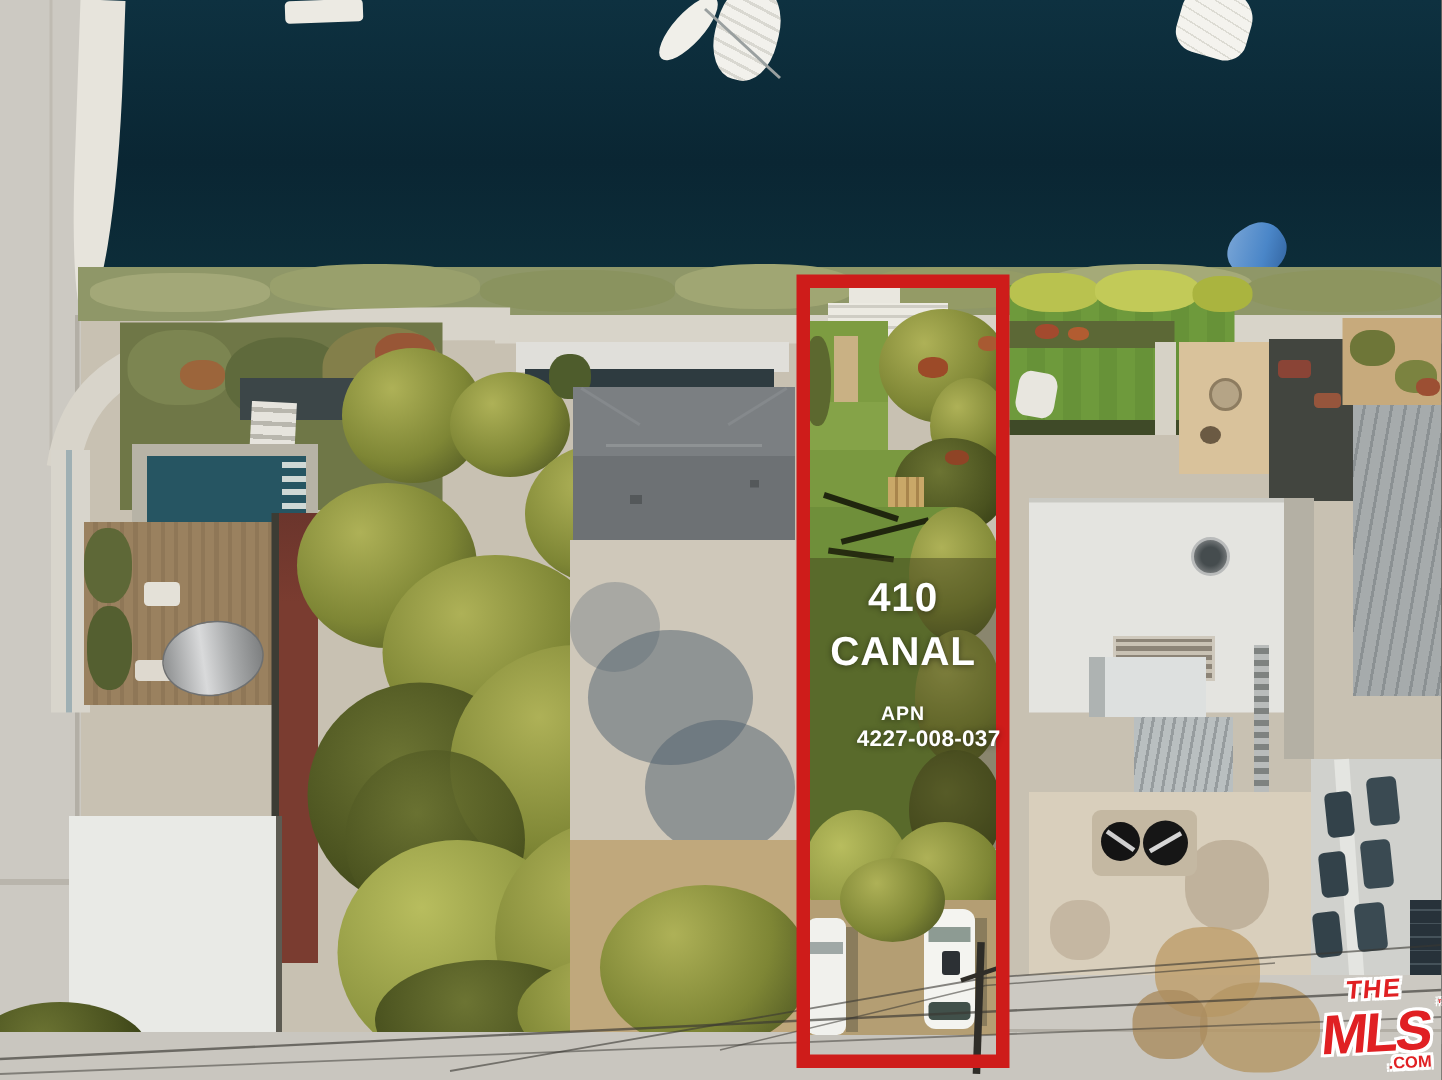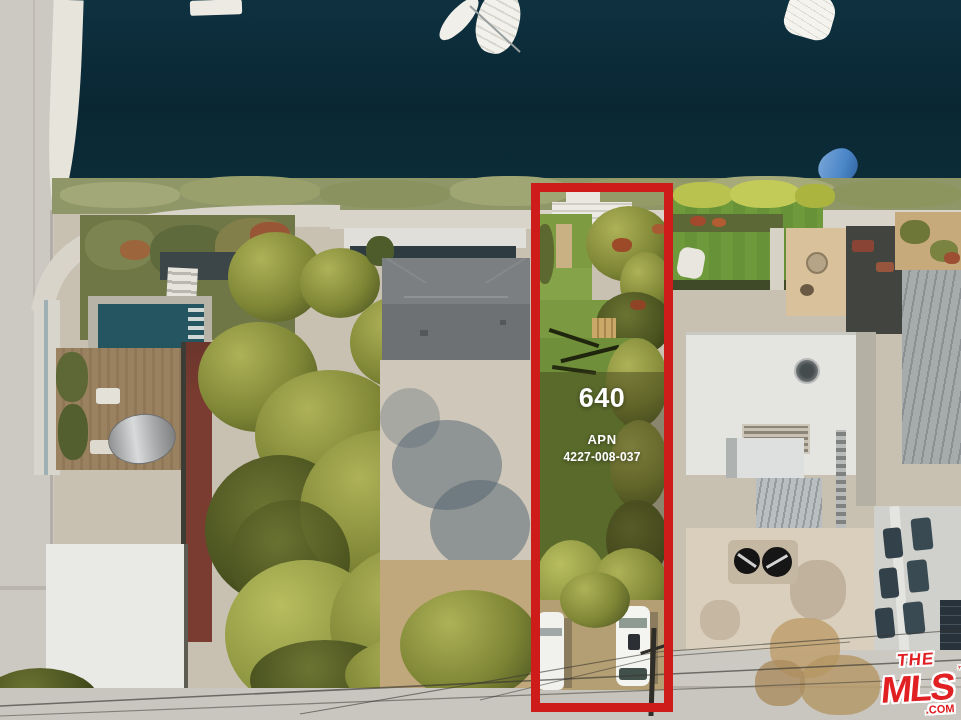--- a/index.html
+++ b/index.html
@@ -12,21 +12,21 @@
   .tbright{border-radius:50%;background:radial-gradient(circle at 35% 30%, #b8bd5e, #8d9540 60%, #5e6628 90%);}
   .shad{border-radius:50%;background:rgba(80,95,110,.5);}
   .veg{border-radius:45%;}
   svg.lines{position:absolute;left:0;top:0;pointer-events:none;}
 
   
   .overlay-text{position:absolute;left:537px;top:380px;width:130px;text-align:center;
     color:#fff;font-weight:700;text-shadow:0 1px 4px rgba(0,0,0,.45);}
   .overlay-text .big{font-size:27px;line-height:36px;letter-spacing:.5px;}
   .overlay-text .apn{font-size:13px;line-height:17px;margin-top:15px;letter-spacing:.6px;}
-  .overlay-text .apnnum{font-size:12px;line-height:18px;letter-spacing:.2px;}
+  .overlay-text .apnnum{font-size:15px;line-height:18px;letter-spacing:.2px;text-align:right;}
 
   
   .highlight{position:absolute;left:531px;top:183px;width:142px;height:529px;
     box-sizing:border-box;border:9px solid #ce1c1a;}
 
   
   .mls{position:absolute;right:8px;bottom:4px;transform:rotate(-3deg);color:#e02023;
     font-weight:900;text-align:center;line-height:1;}
   .outline{text-shadow:-2px -2px 0 #fff,-2px 0 0 #fff,-2px 2px 0 #fff,0 -2px 0 #fff,
     0 2px 0 #fff,2px -2px 0 #fff,2px 0 0 #fff,2px 2px 0 #fff;}
@@ -229,21 +229,22 @@
     <line x1="657" y1="652" x2="961" y2="630" stroke="#3a3833" stroke-width="1.2" opacity=".6"></line>
     <line x1="480" y1="700" x2="657" y2="657" stroke="#3a3833" stroke-width="1" opacity=".55"></line>
     <line x1="657" y1="657" x2="850" y2="642" stroke="#3a3833" stroke-width="1" opacity=".55"></line>
   </svg>
   <div class="a" style="left:650px;top:628px;width:5px;height:88px;background:#2f2d28;transform:rotate(2deg);"></div>
   <div class="a" style="left:640px;top:648px;width:26px;height:3px;background:#2f2d28;transform:rotate(-18deg);"></div>
 
   <div class="highlight"></div>
 
   <div class="overlay-text">
-    <div class="big">640</div>
+    <div class="big">410</div>
+    <div class="big">CANAL</div>
     <div class="apn">APN</div>
     <div class="apnnum">4227-008-037</div>
   </div>
 
   <div class="mls">
     <div class="the outline">THE</div>
     <div class="word outline"><span>MLS</span><span class="tm">™</span></div>
     <div class="com outline">.COM</div>
   </div>
 

